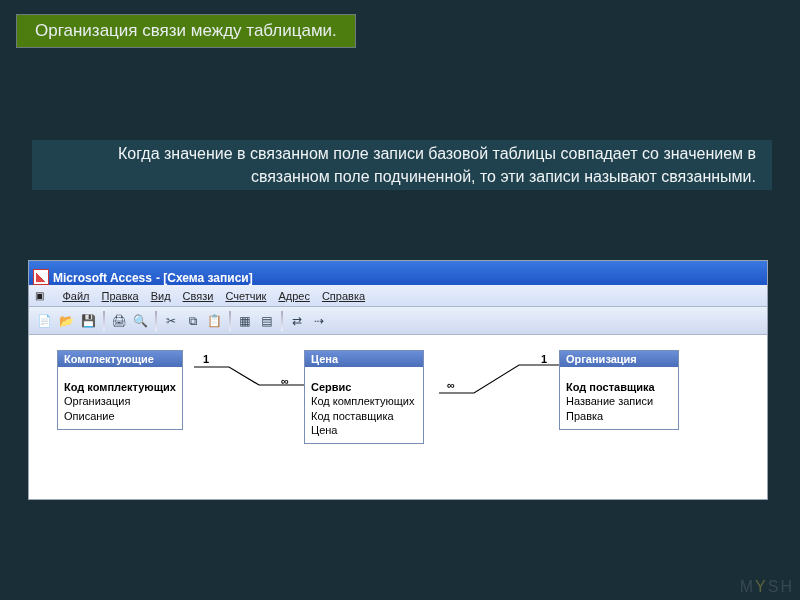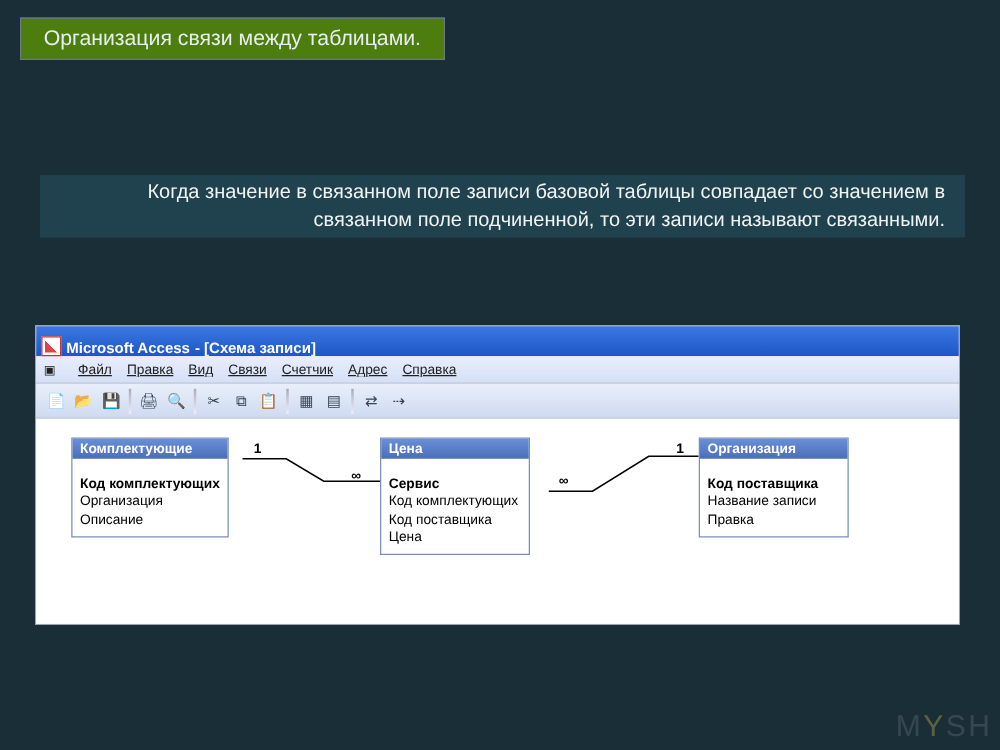--- a/index.html
+++ b/index.html
@@ -97,21 +97,21 @@
   .tablebox .flds { padding: 13px 6px 6px; }
   .fld { white-space: nowrap; line-height: 1.3; }
   .fld.key { font-weight: bold; }
   .rel-label {
     position:absolute; font-size:11px; font-weight:bold; color:#000;
     background:transparent;
   }
   svg.rels { position:absolute; inset:0; width:100%; height:100%; pointer-events:none; }
   .watermark {
     position:absolute; bottom:4px; right:6px;
-    font-size:24px; letter-spacing:2px;
+    font-size:16px; letter-spacing:2px;
     color:rgba(255,255,255,0.12);
     font-family: Arial, sans-serif;
   }
   .watermark .y { color:#d8c24a; opacity:0.35; }
 </style>
 </head>
 <body>
 
 <div class="slide-title">Организация связи между таблицами.</div>
 

